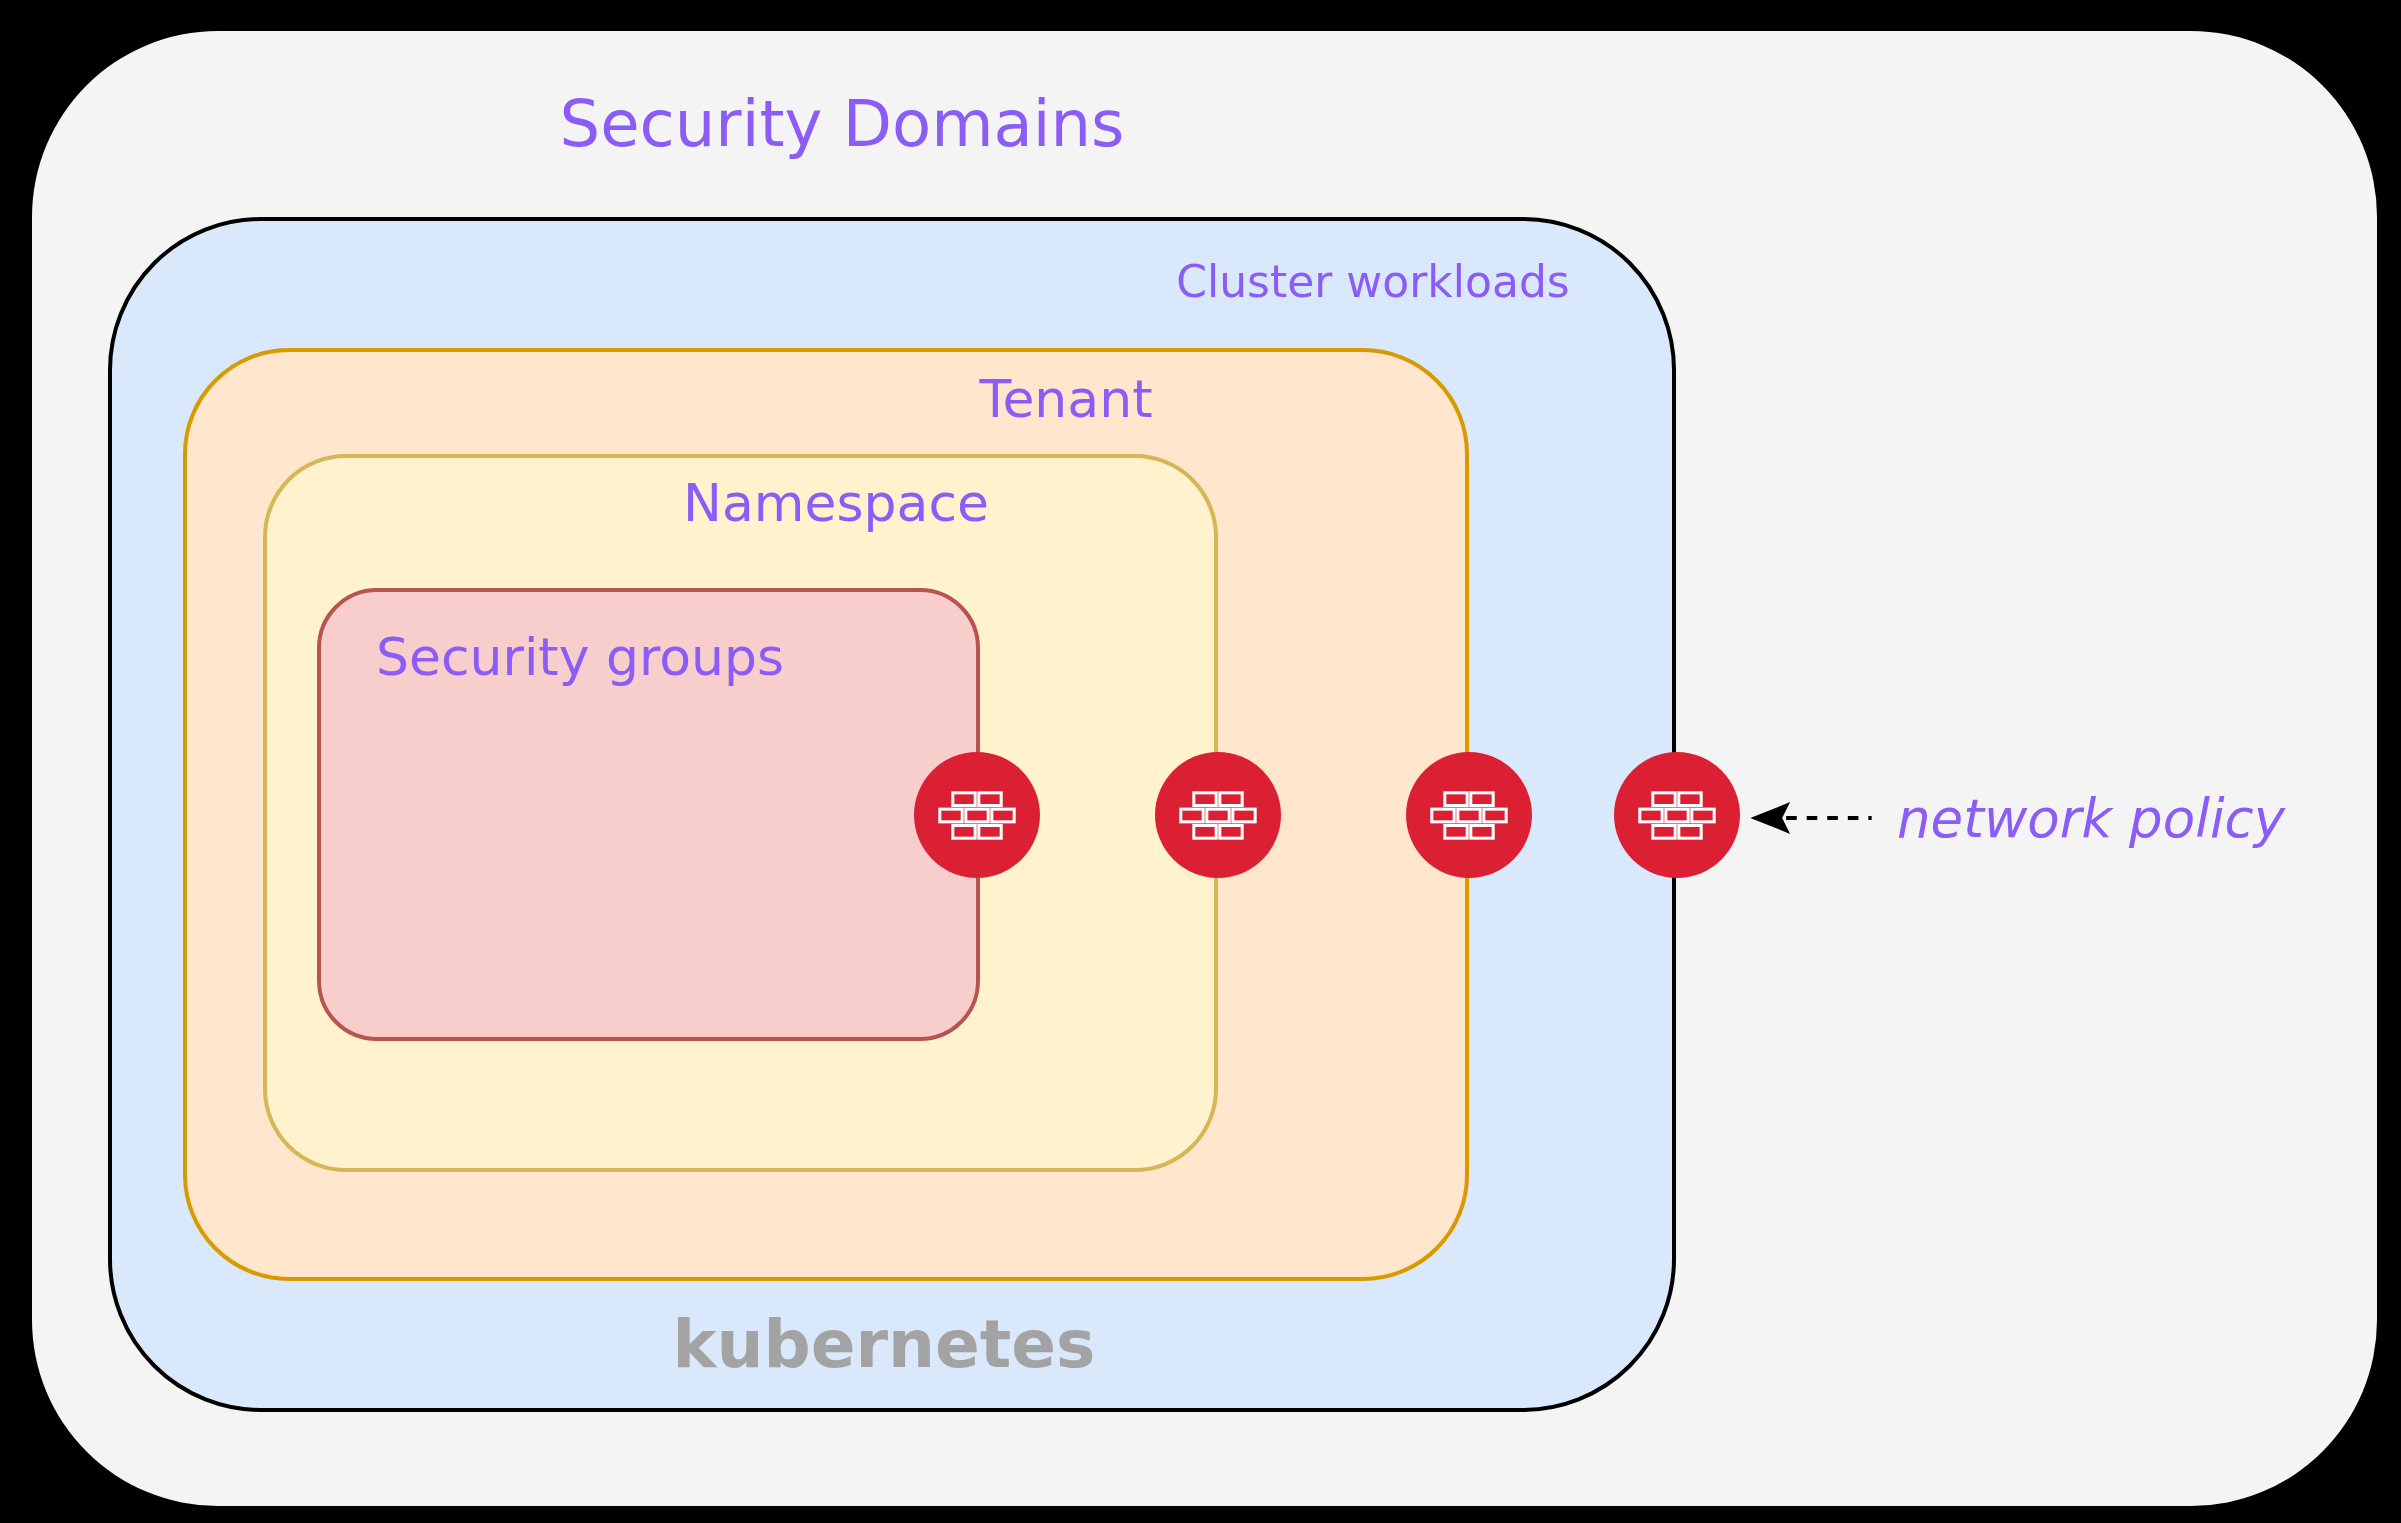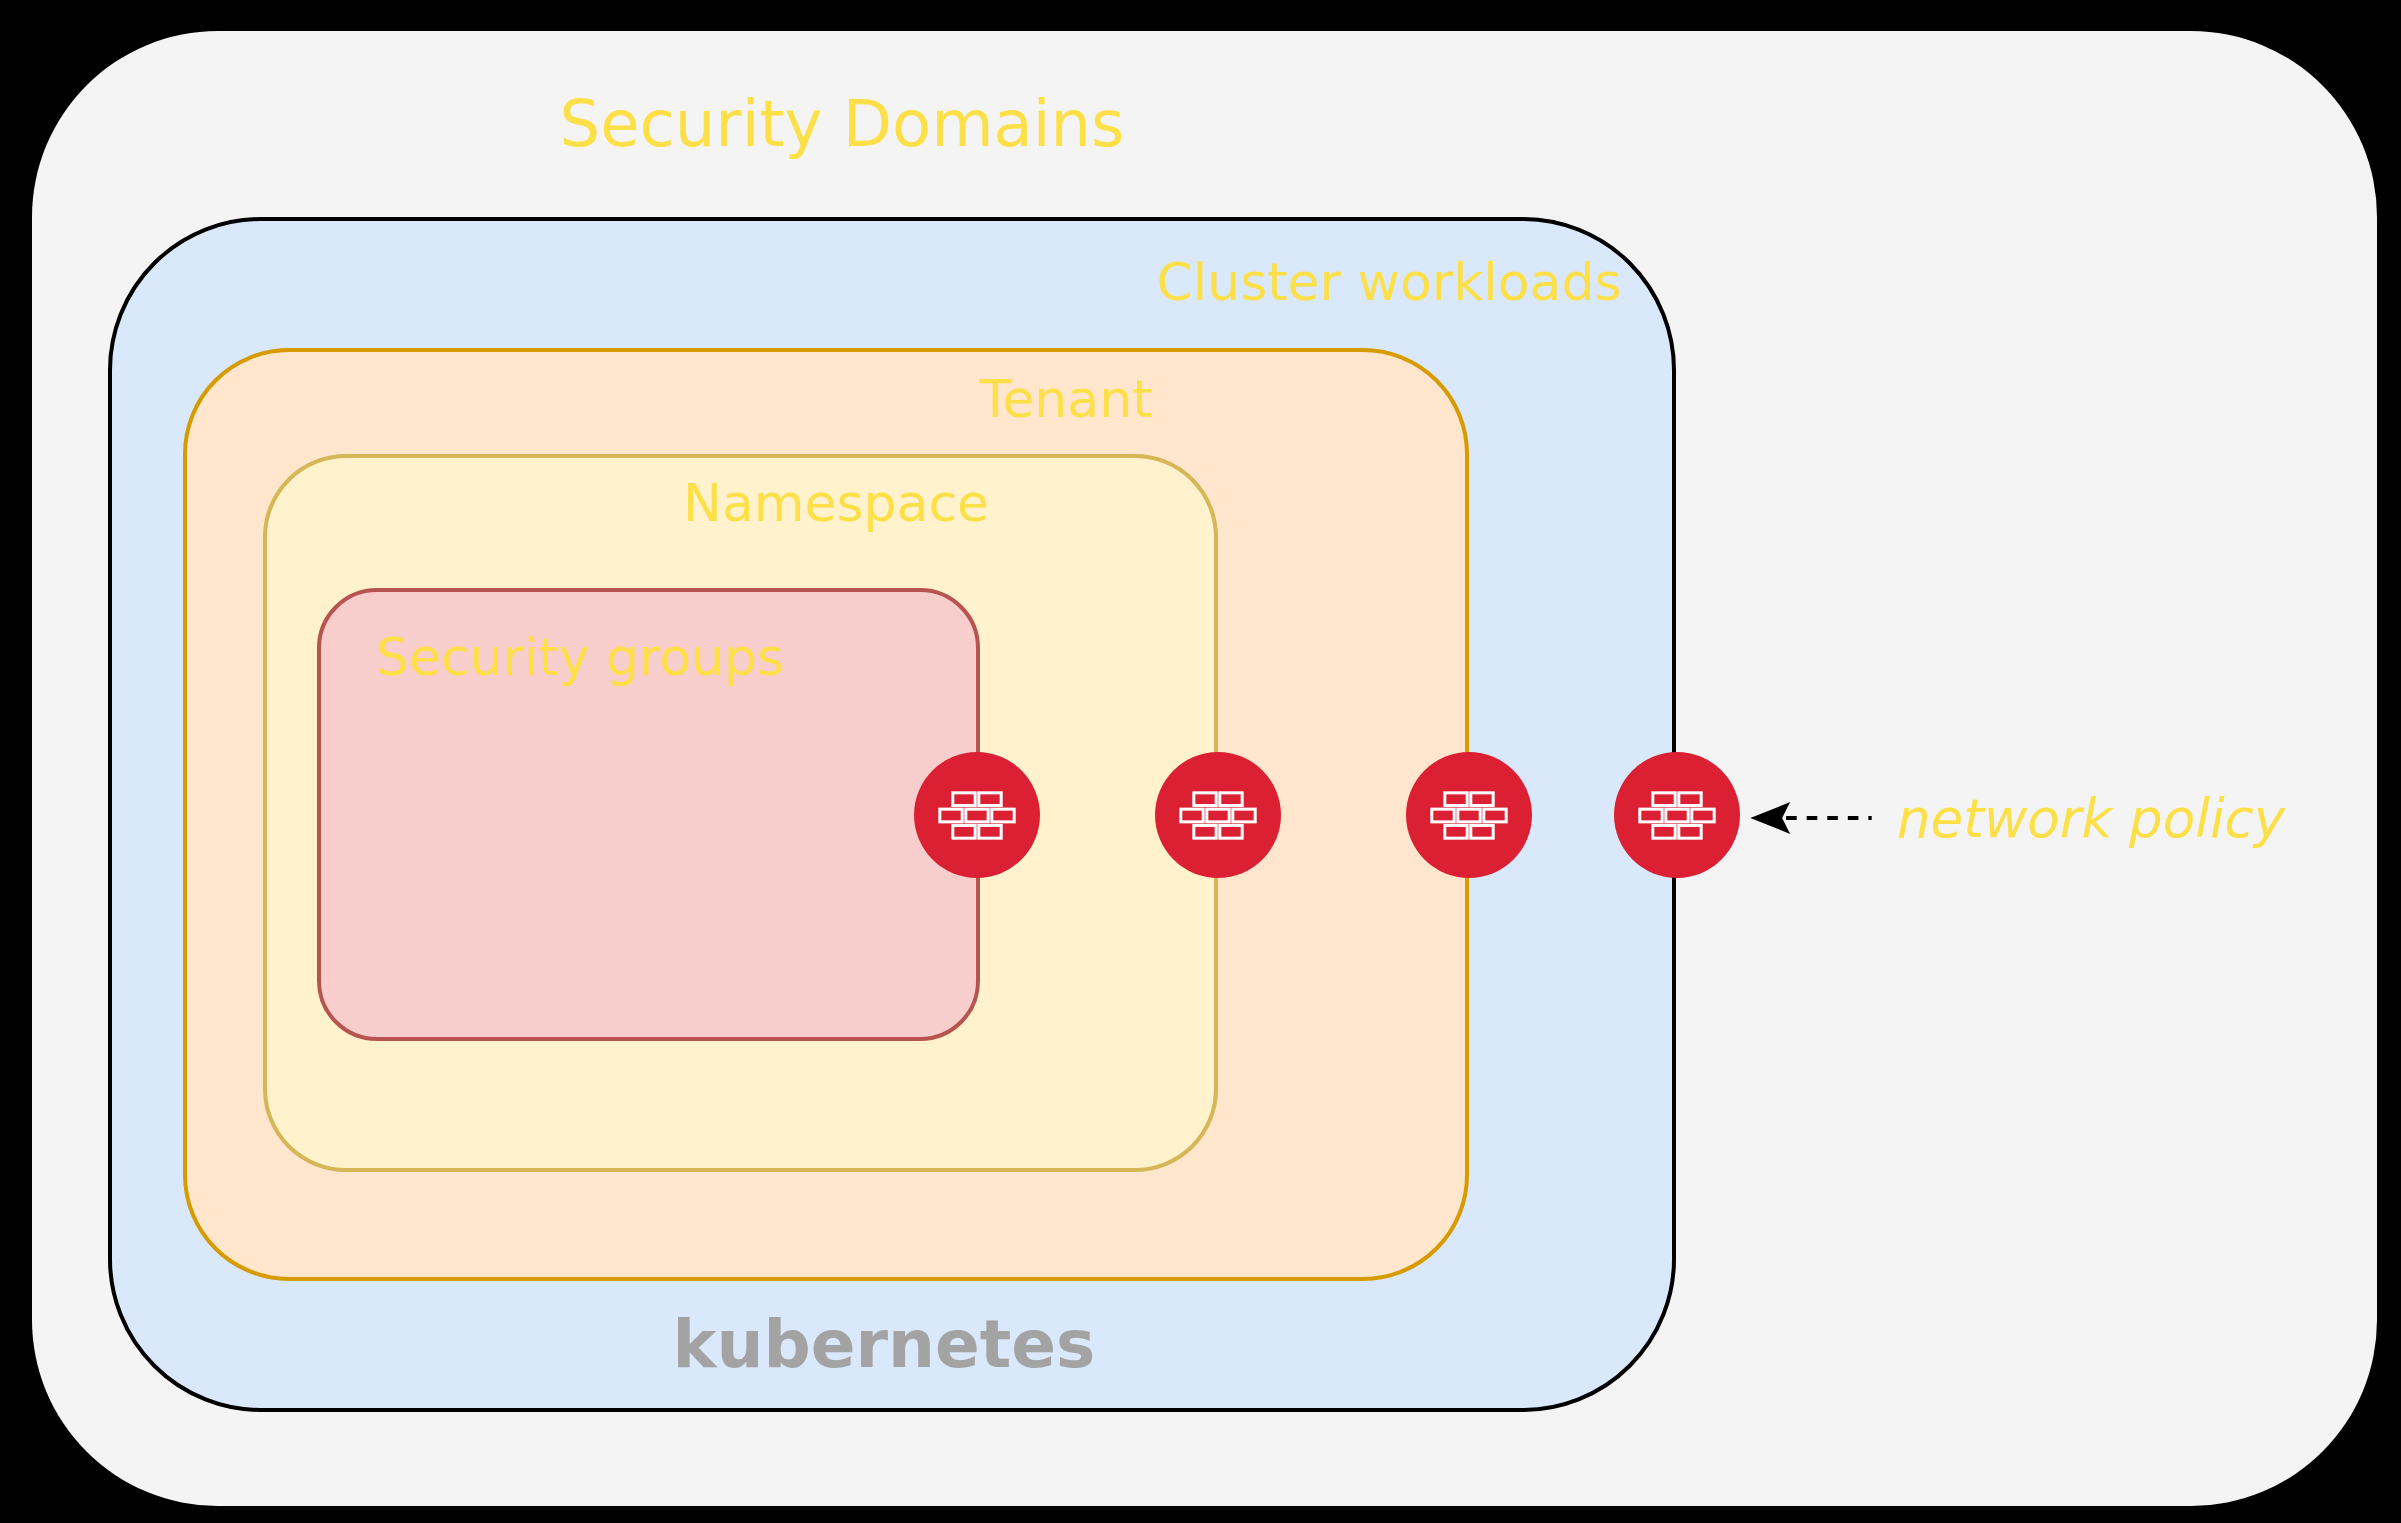--- a/index.html
+++ b/index.html
@@ -50,34 +50,33 @@
   }
   .box-endpoint {
     left: 317px; top: 588px;
     width: 663px; height: 453px;
     background: #f8cecc;
     border-color: #b85450;
     border-radius: 60px;
   }
 
   .label {
-    color: #fde047;
+    color: #8b5cf6;
     white-space: nowrap;
     line-height: 1;
   }
   .label-title {
     left: 842px; top: 124px;
     transform: translate(-50%, -50%);
     font-size: 64px;
   }
   .label-cluster {
     left: 1373px; top: 282px;
     transform: translate(-50%, -50%);
-    font-size: 52px;
-    margin-left: 16px;
+    font-size: 44px;
   }
   .label-tenant {
     left: 1066px; top: 399px;
     transform: translate(-50%, -50%);
     font-size: 52px;
     text-align: center;
   }
   .label-namespace {
     left: 836px; top: 503px;
     transform: translate(-50%, -50%);

